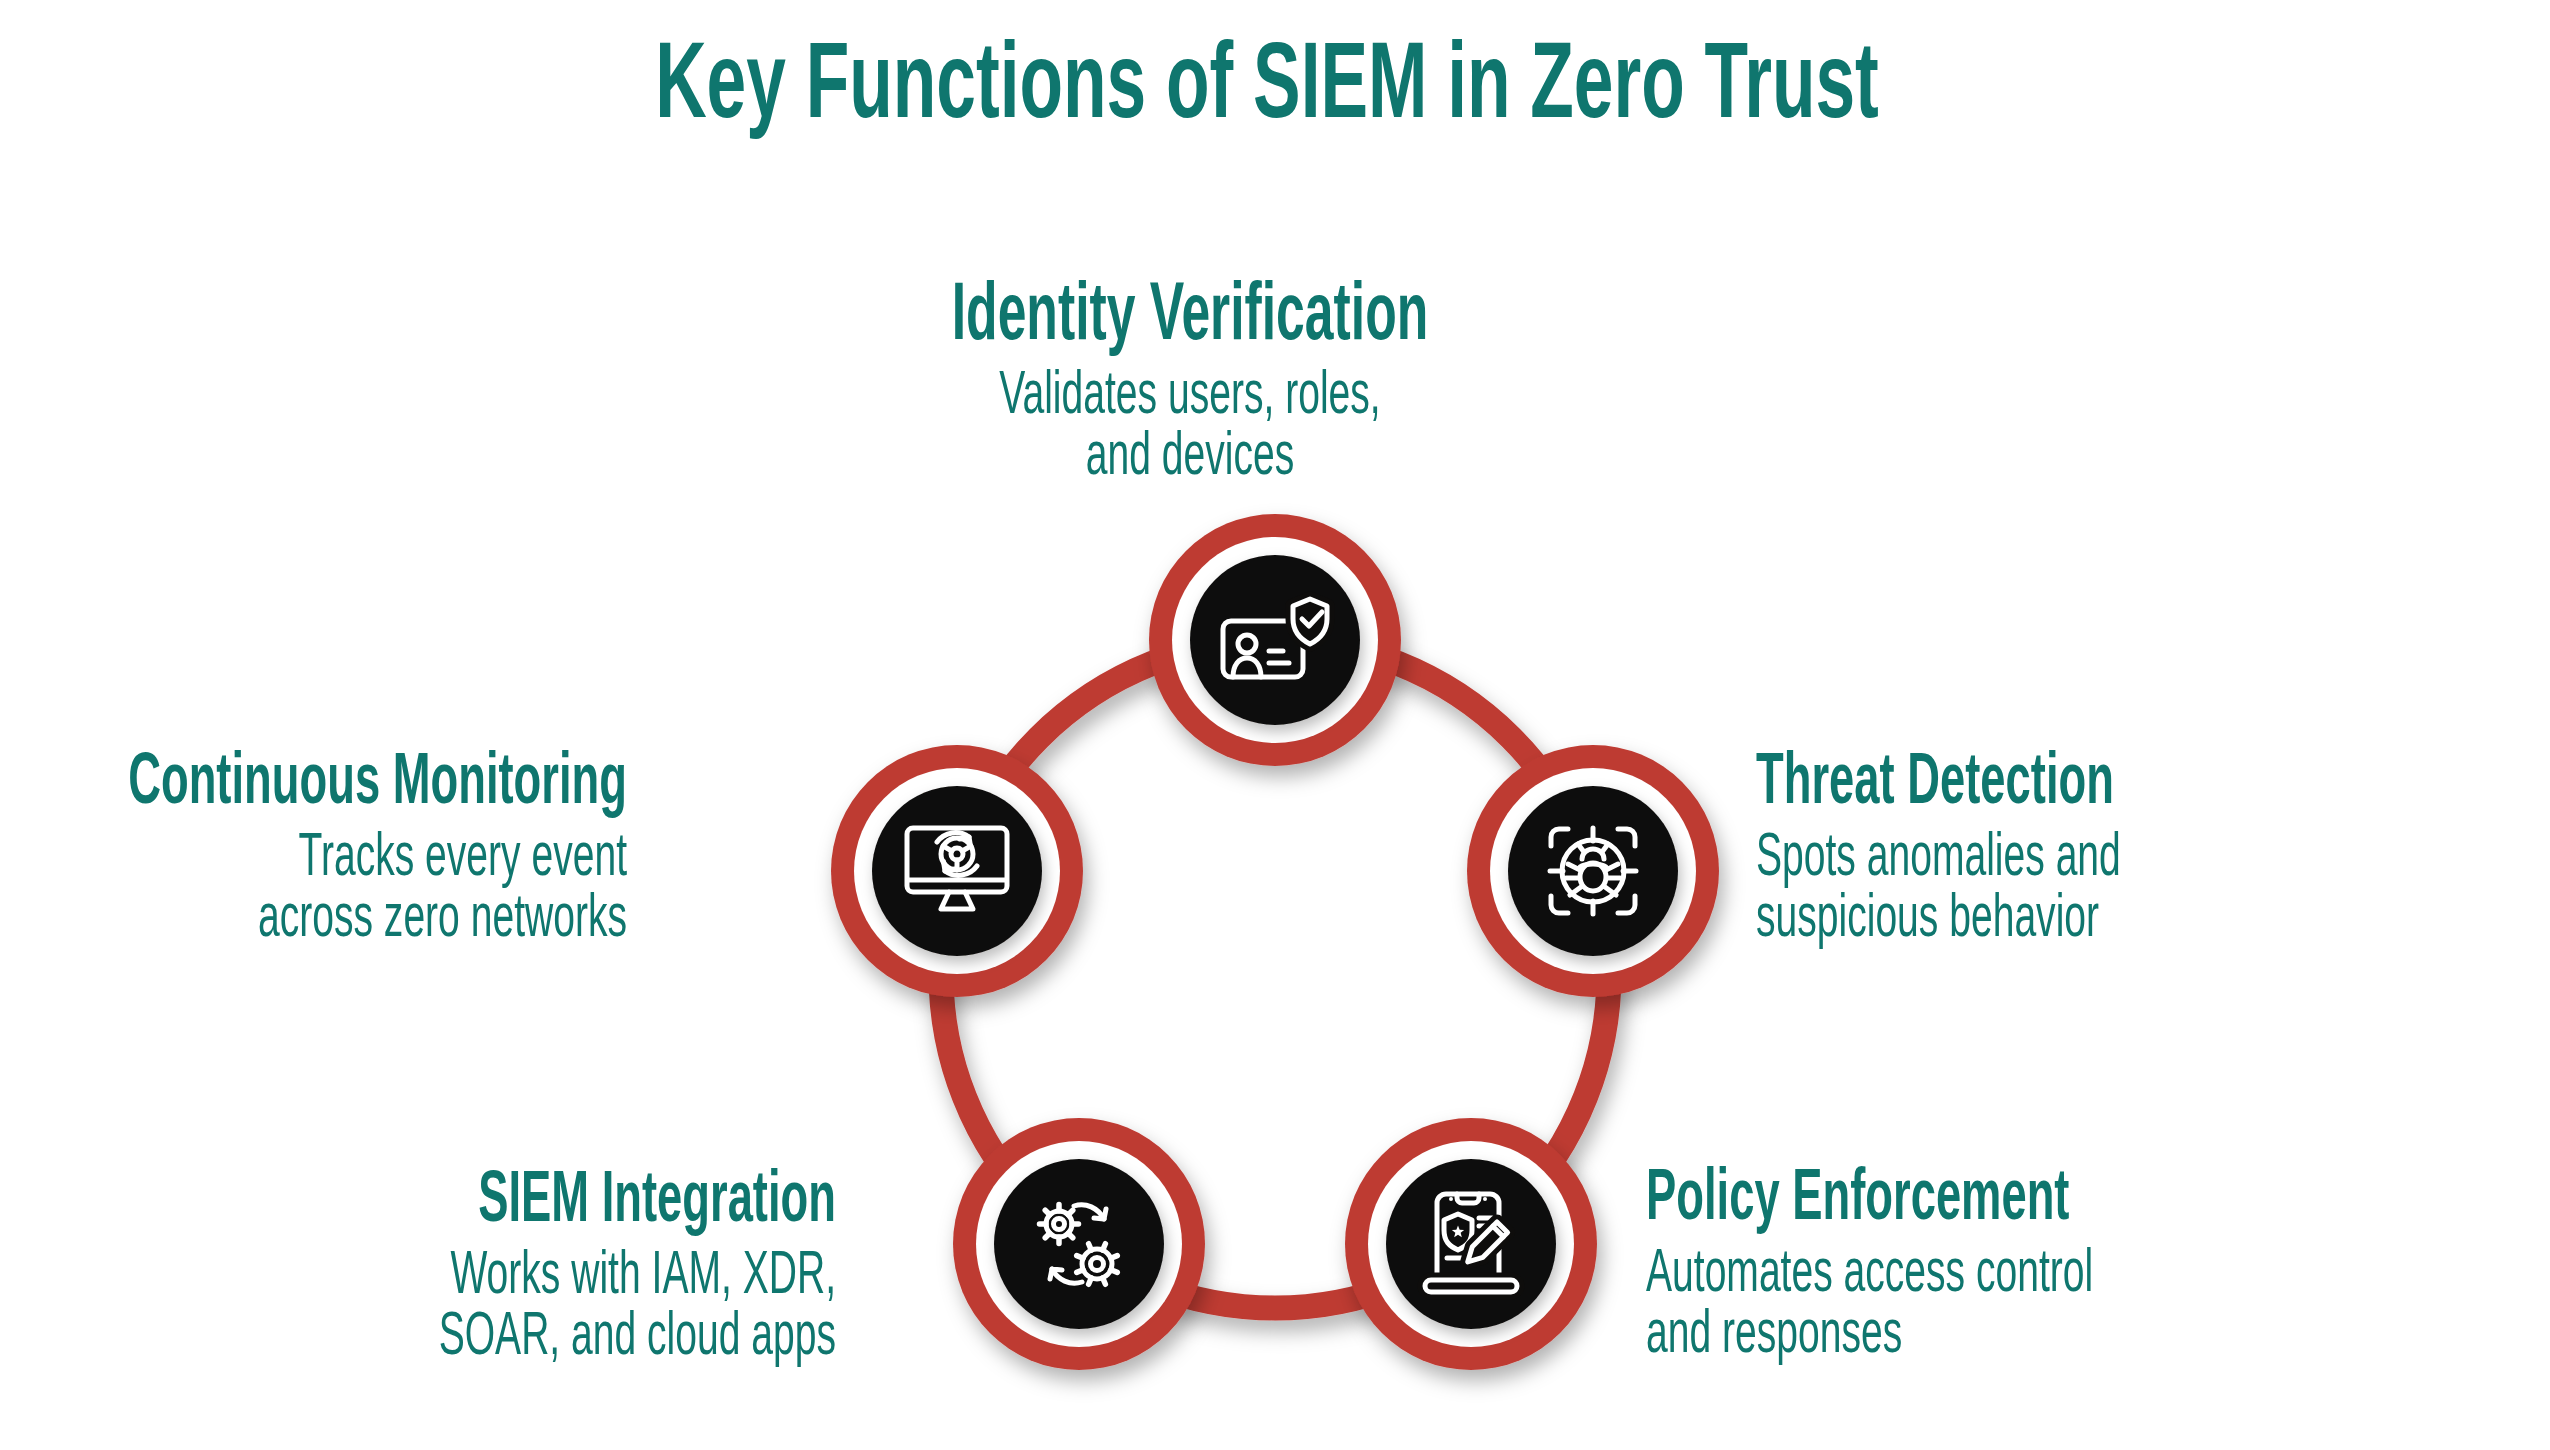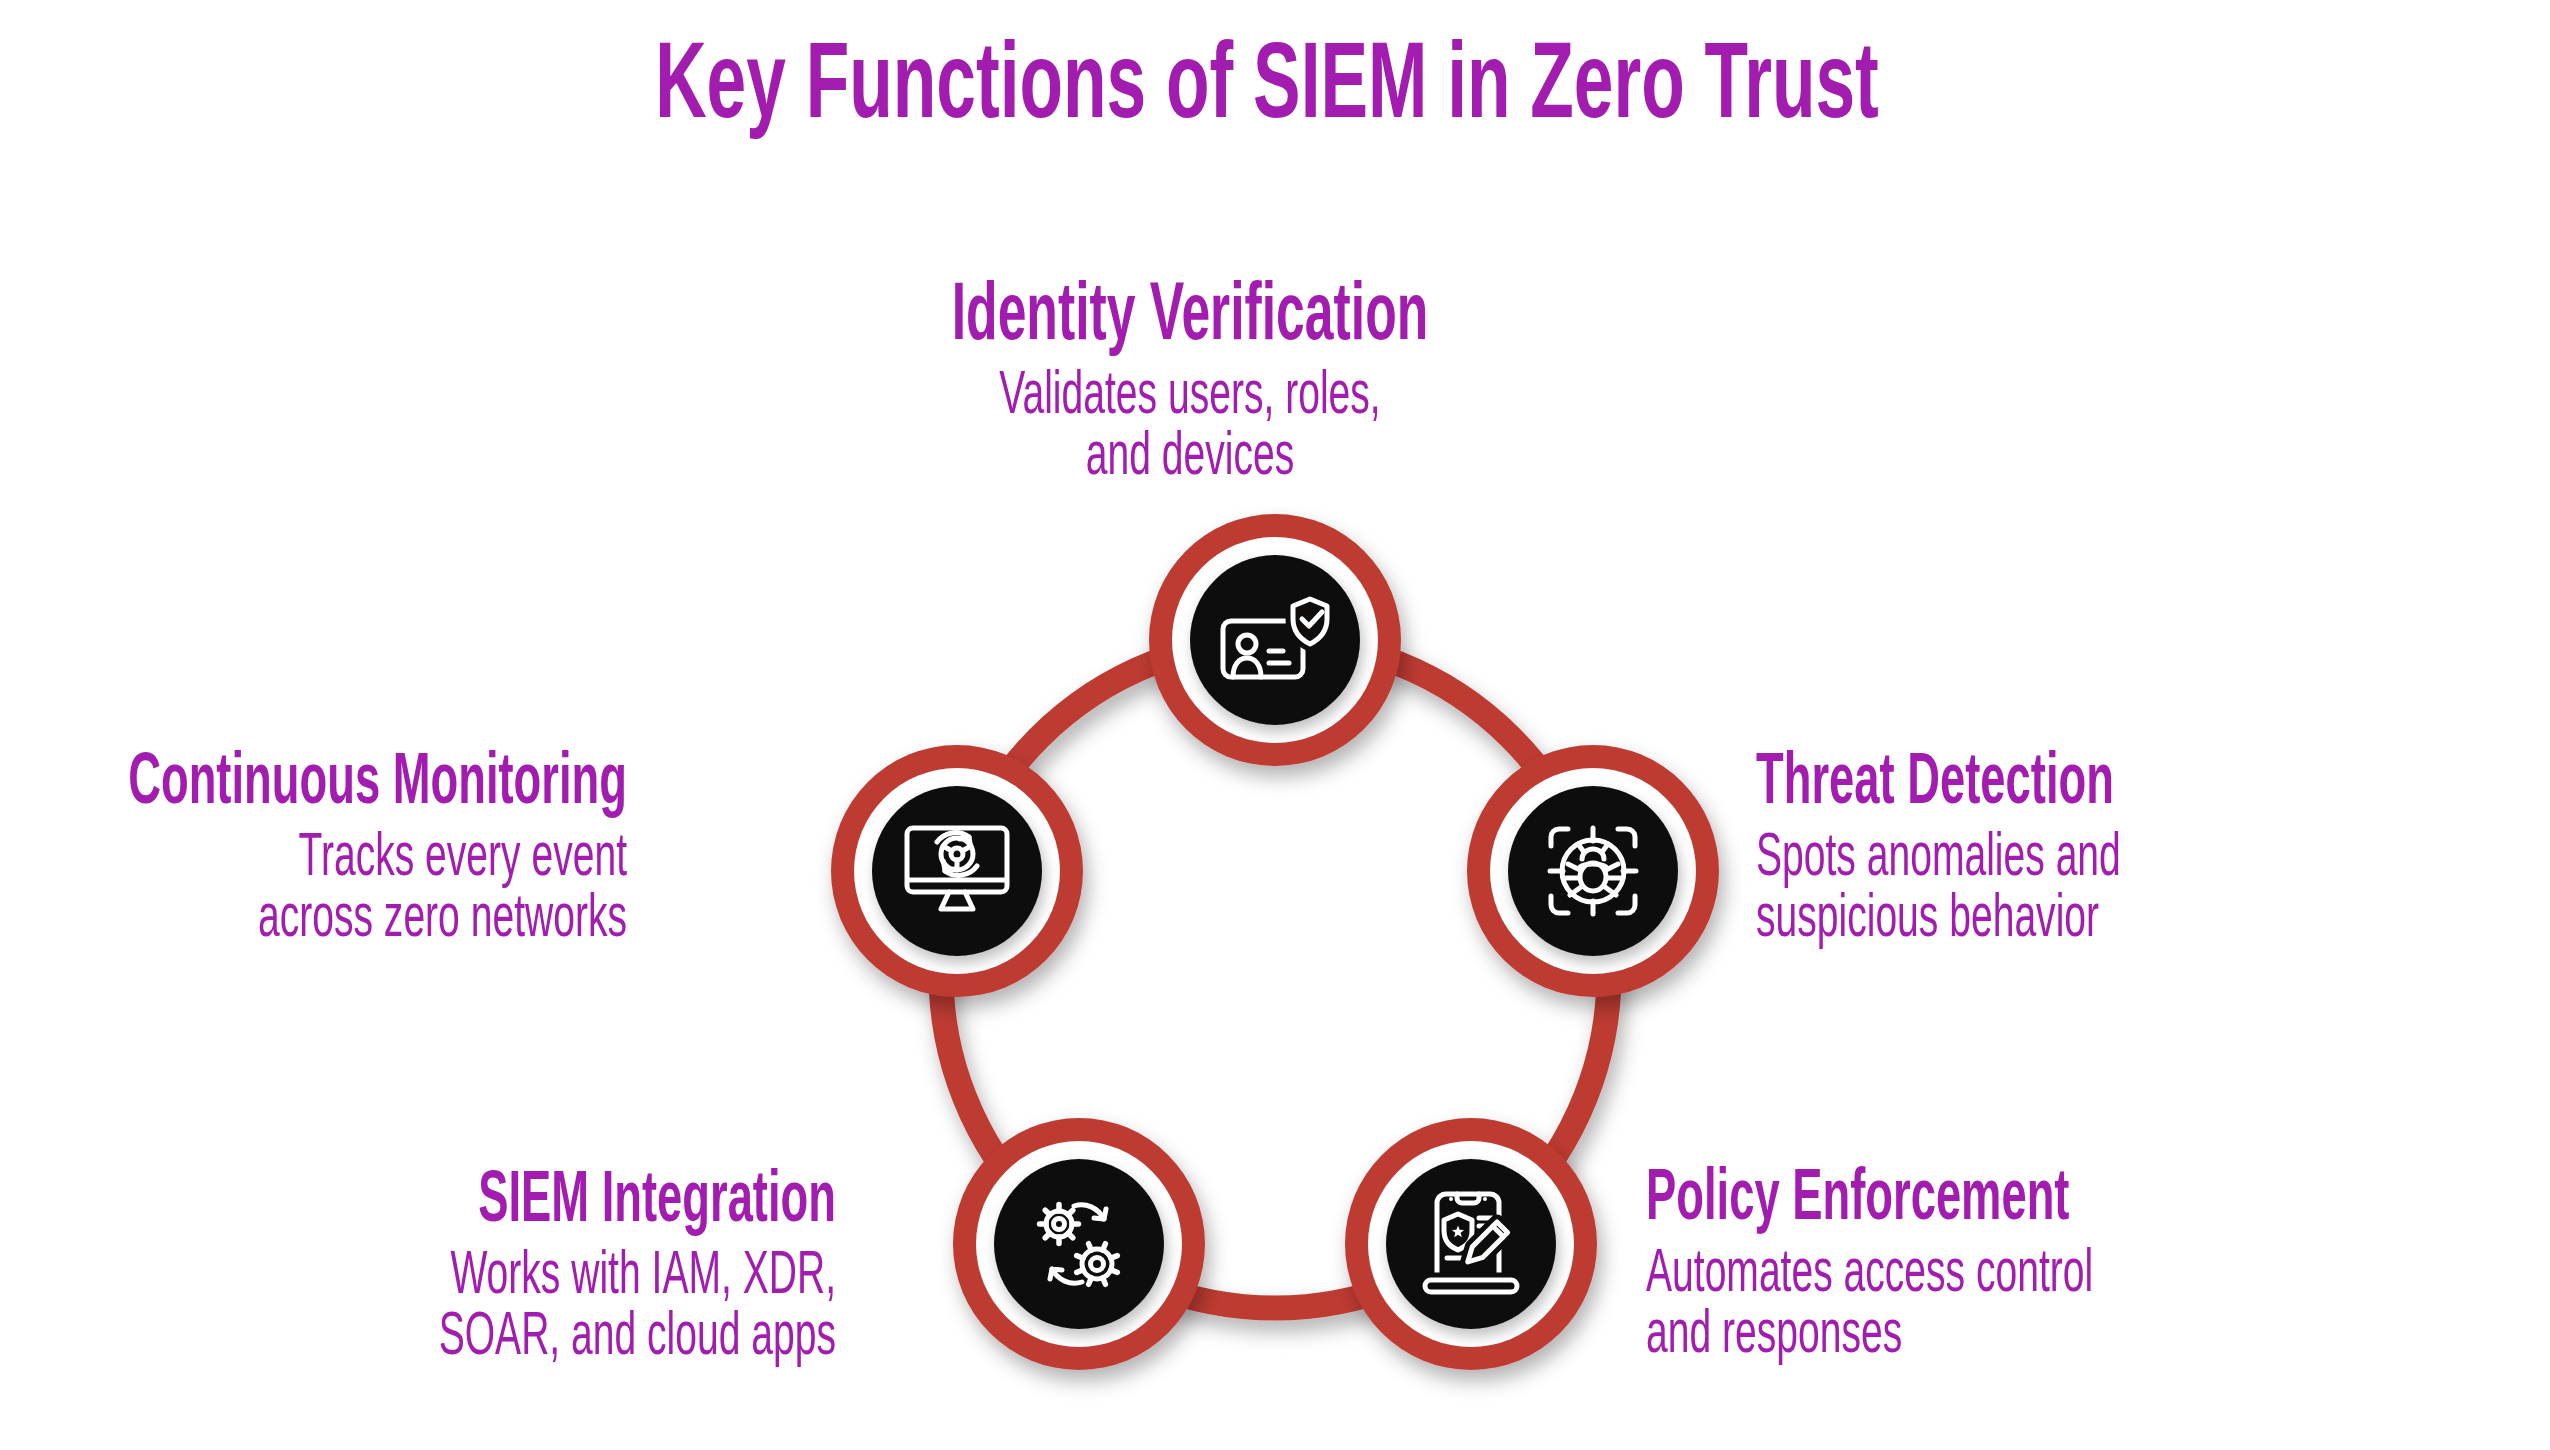--- a/index.html
+++ b/index.html
@@ -61,21 +61,21 @@
     stroke-linecap: round; stroke-linejoin: round;
   }
   .icon .bk { stroke: #0e0d0c; stroke-width: 15; fill: #0e0d0c; }
   .icon .fw { fill: #ffffff; stroke: none; }
   .icon .fb { fill: #0e0d0c; }
   .icon .t55 { stroke-width: 5.5; }
 </style>
 </head>
 <body>
 
-<div id="canvas" style="background: rgb(255, 255, 255); color: #a21caf;">
+<div id="canvas" style="background: rgb(255, 255, 255); color: #0f766e;">
 
   <div id="title-block" class="tb">Key Functions of SIEM in Zero Trust</div>
 
   <svg id="diagram-svg" width="2550" height="1450" viewBox="0 0 2550 1450">
     <defs>
       <filter id="soft" x="-40%" y="-40%" width="180%" height="180%">
         <feDropShadow dx="5" dy="11" stdDeviation="10" flood-color="#000000" flood-opacity="0.30"></feDropShadow>
       </filter>
       <filter id="softsm" x="-40%" y="-40%" width="180%" height="180%">
         <feDropShadow dx="3" dy="7" stdDeviation="7" flood-color="#000000" flood-opacity="0.25"></feDropShadow>

